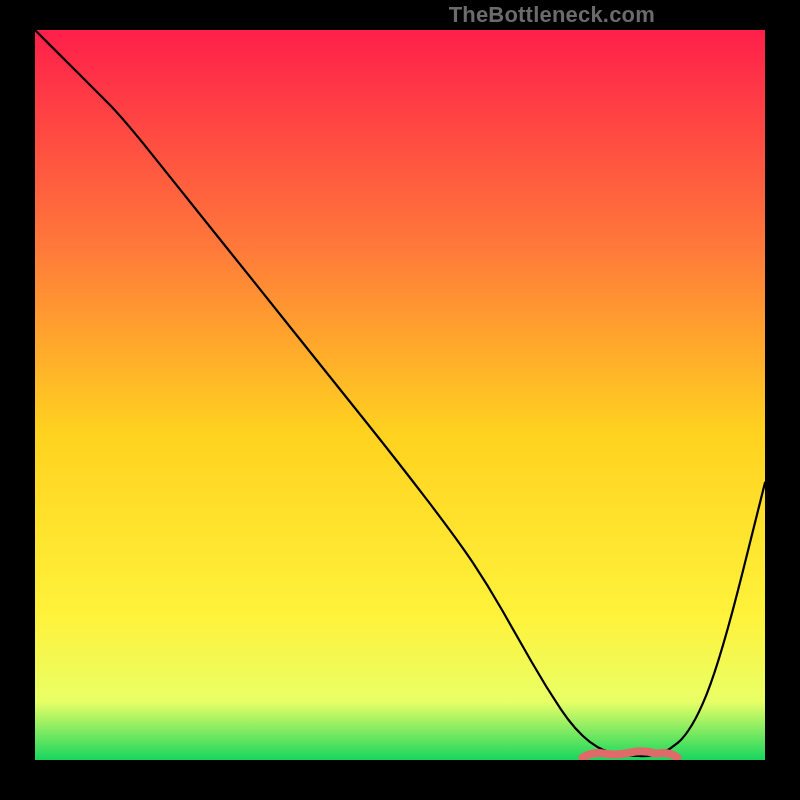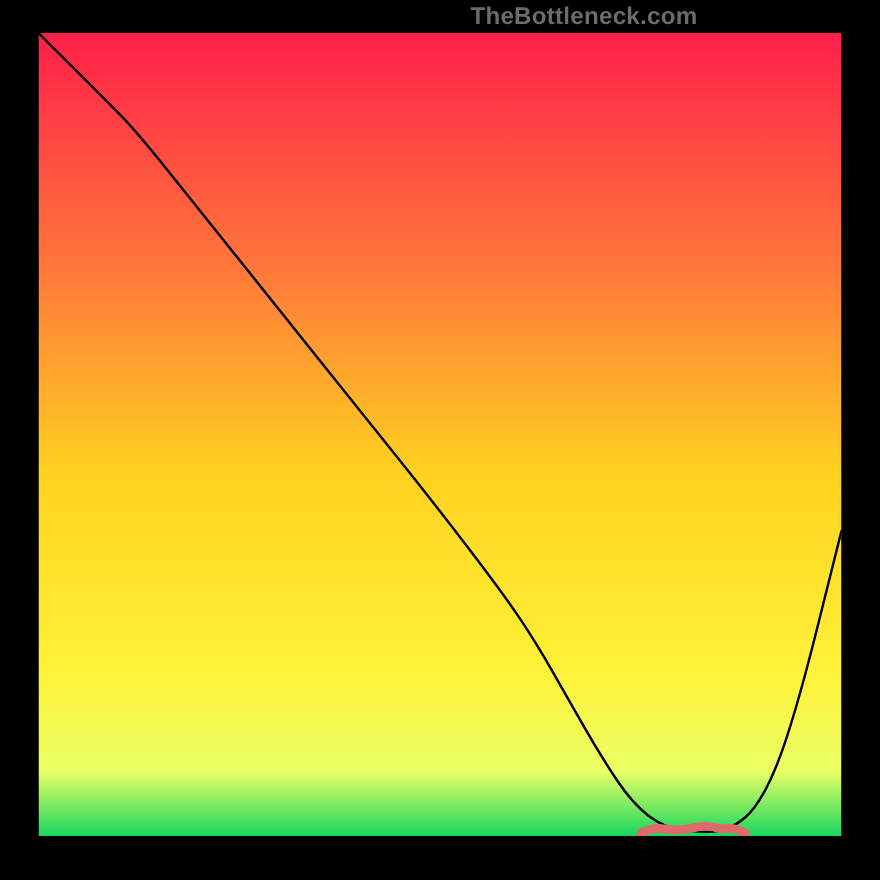--- a/index.html
+++ b/index.html
@@ -8,20 +8,21 @@
     width: 800px;
     height: 800px;
     background: #000;
     font-family: Arial, Helvetica, sans-serif;
     overflow: hidden;
   }
   .wrap {
     position: relative;
     width: 640px;
     height: 800px;
+    padding-left: 21px;
   }
   .watermark {
     position: absolute;
     top: 2px;
     right: 6px;
     color: #6b6b6b;
     font-size: 22px;
     font-weight: 600;
     letter-spacing: 0.2px;
     z-index: 5;

